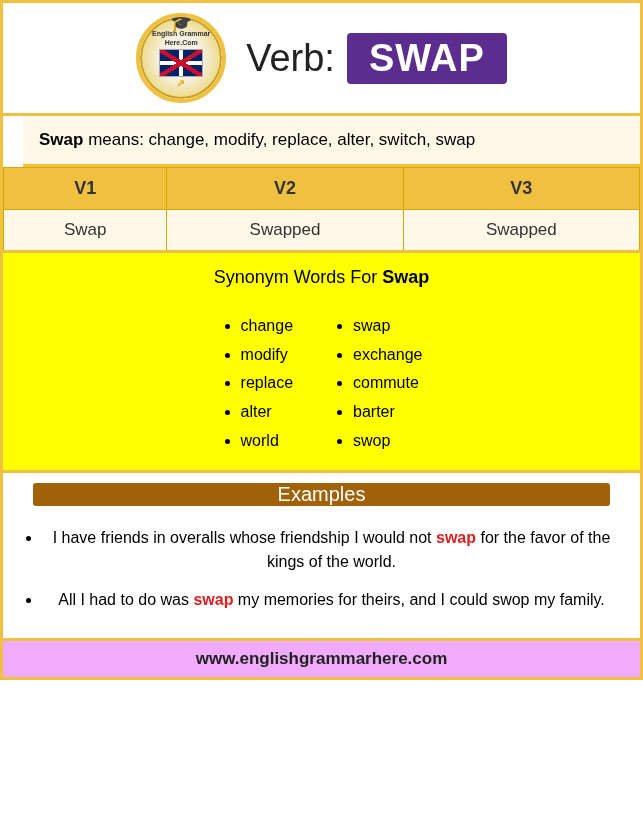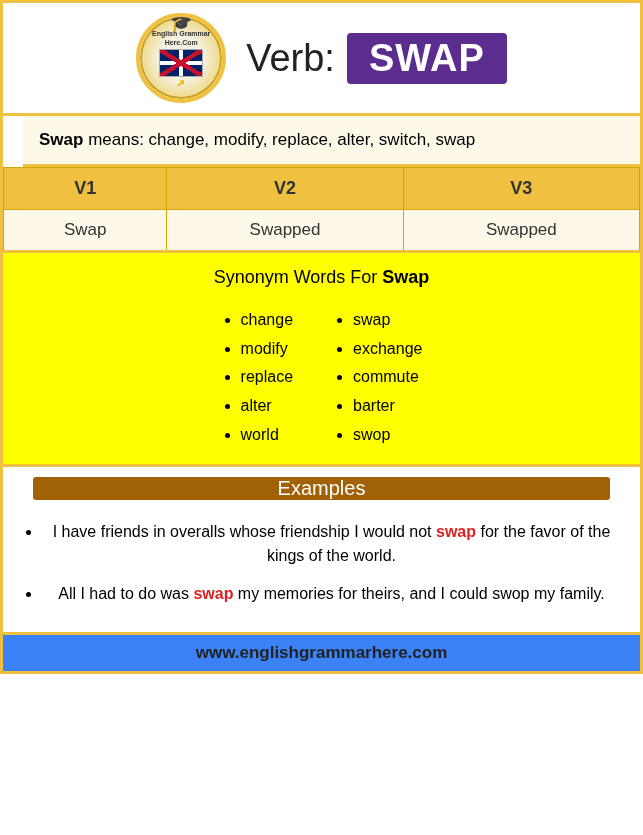--- a/index.html
+++ b/index.html
@@ -139,21 +139,21 @@
 
     
     .synonym-section {
       background: #ffff00;
       padding: 14px 20px;
       border-bottom: 3px solid #f0c040;
     }
     .synonym-title {
       text-align: center;
       font-size: 18px;
-      margin-bottom: 18px;
+      margin-bottom: 24px;
     }
     .synonym-title .bold {
       font-weight: bold;
     }
     .synonym-columns {
       display: flex;
       justify-content: center;
       gap: 40px;
     }
     .synonym-list {
@@ -191,21 +191,21 @@
     .examples-list li::marker {
       font-size: 18px;
     }
     .highlight-word {
       color: #e02020;
       font-weight: bold;
     }
 
     
     .footer {
-      background: #3b82f6;
+      background: #f0abfc;
       text-align: center;
       font-size: 17px;
       font-weight: bold;
       color: #222;
       padding: 8px;
     }
 
     
     .examples-wrapper {
       padding: 10px 0 4px 0;

